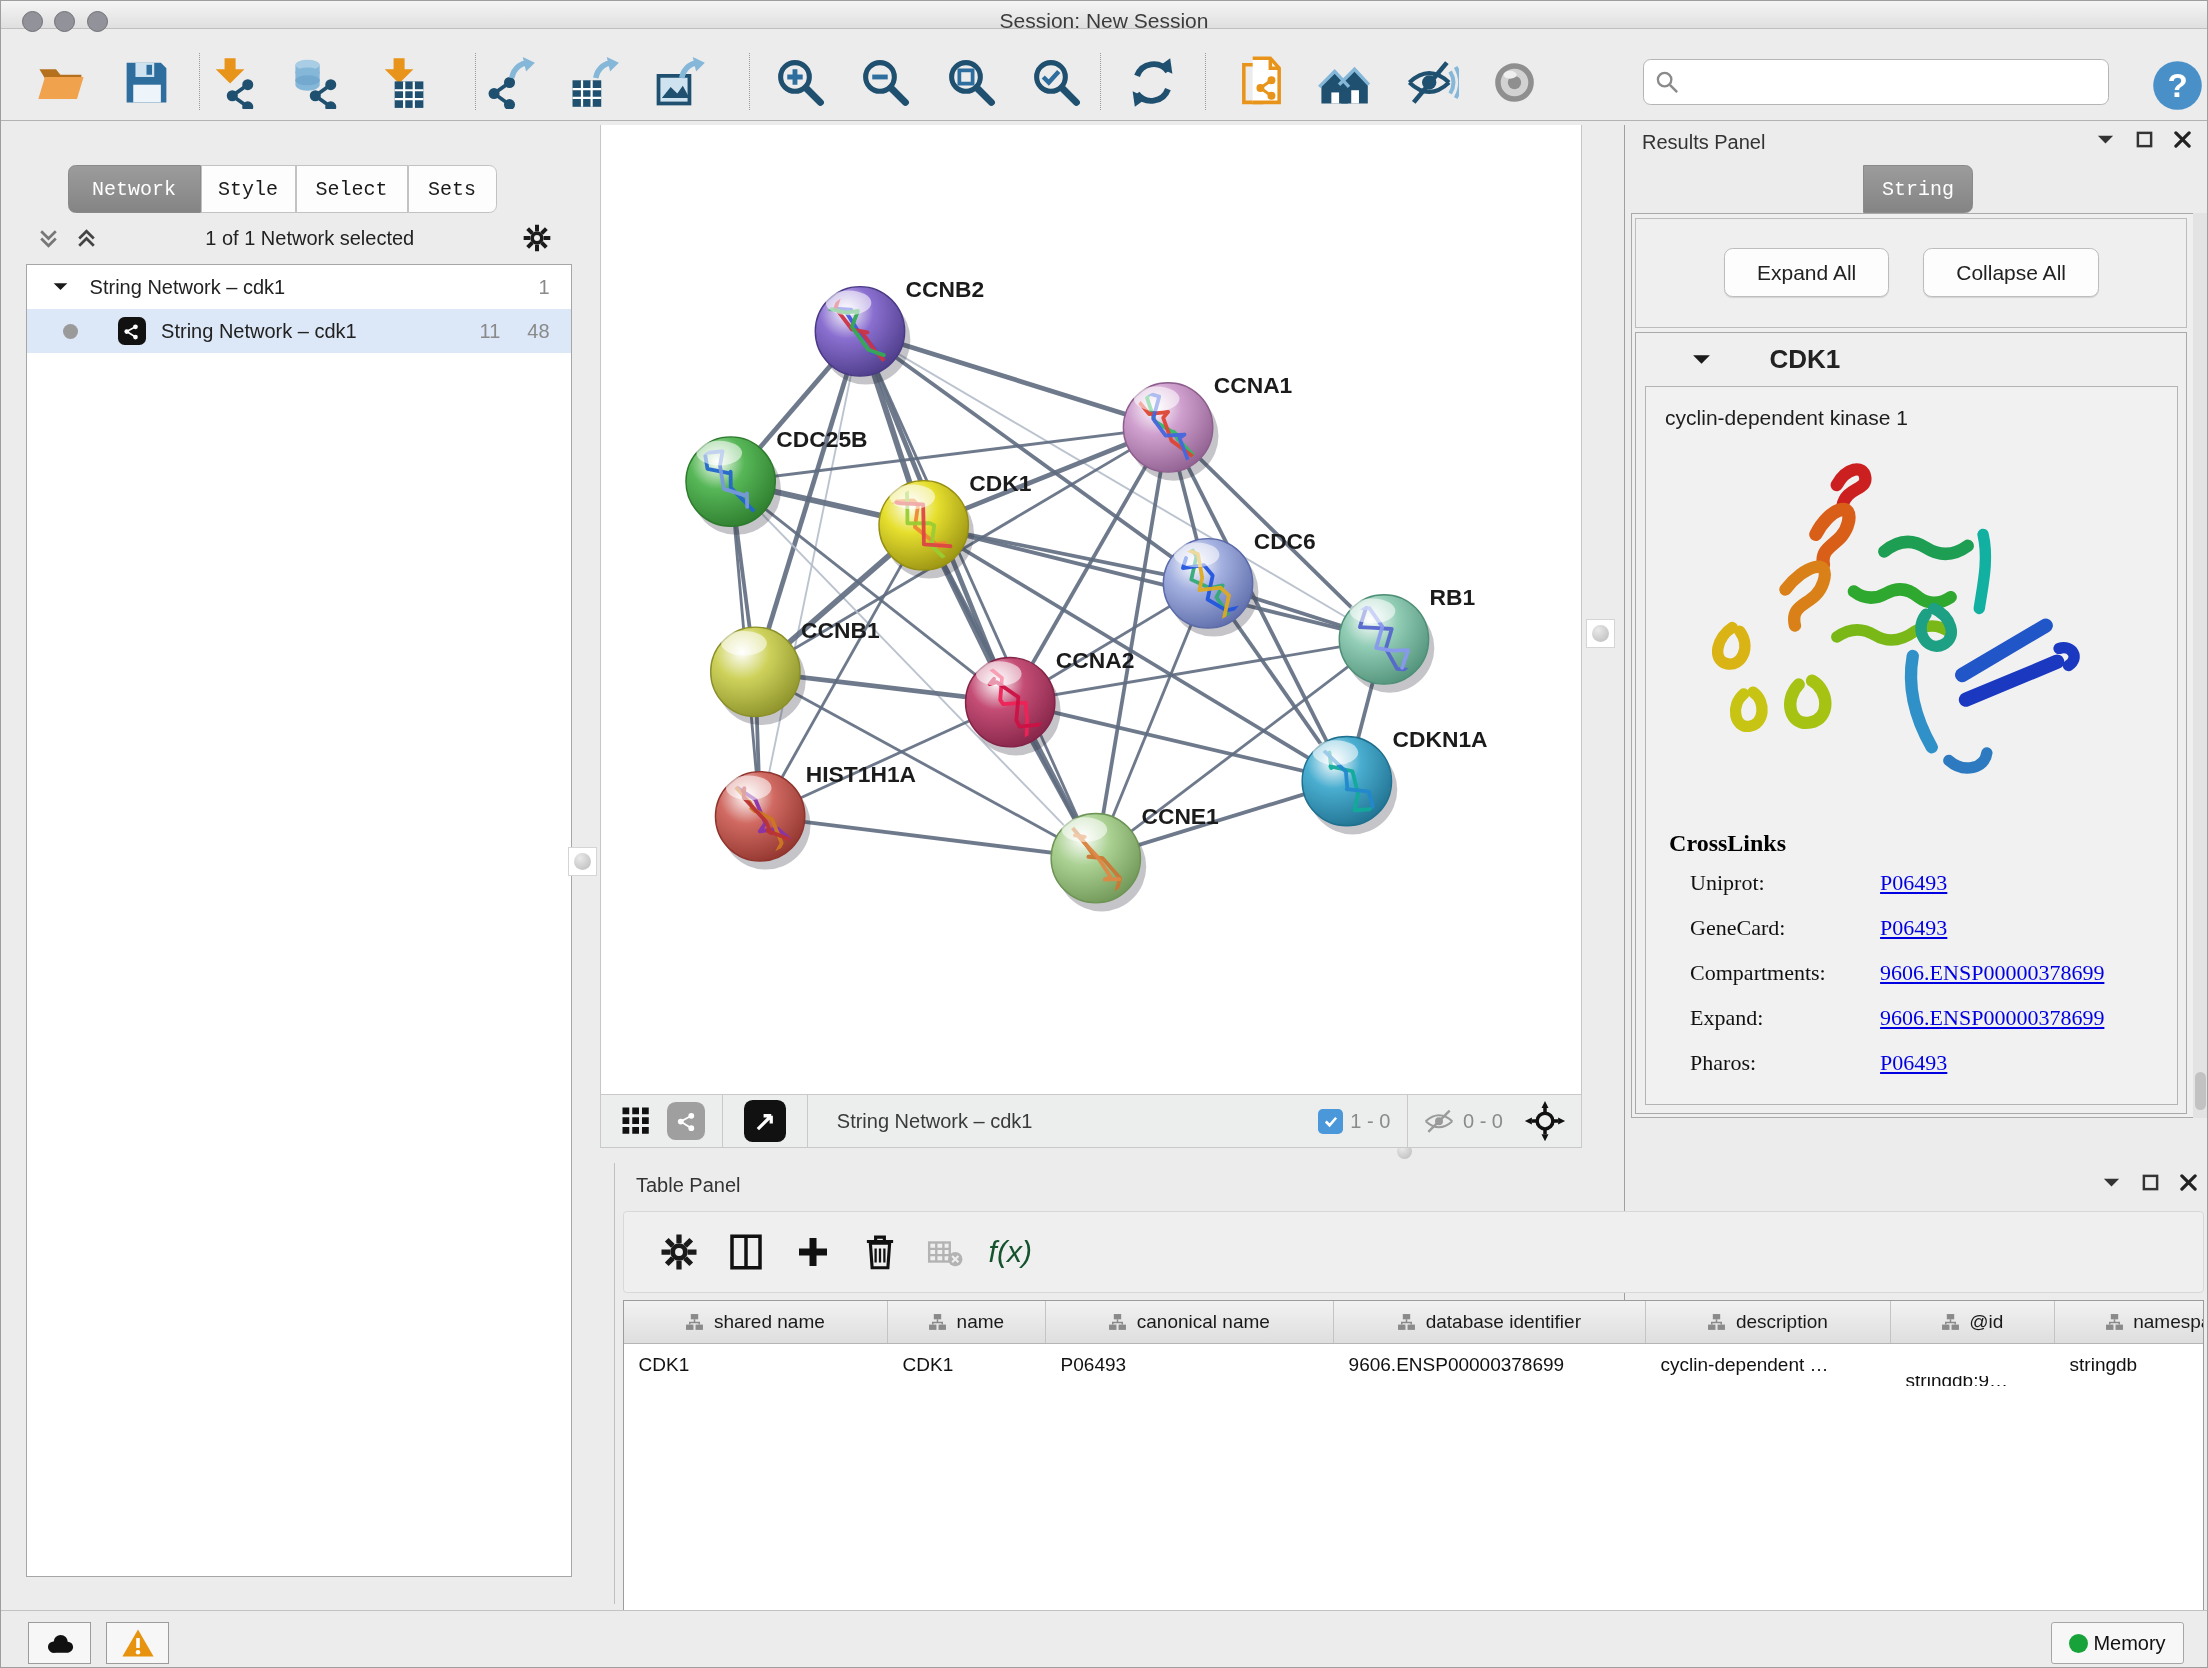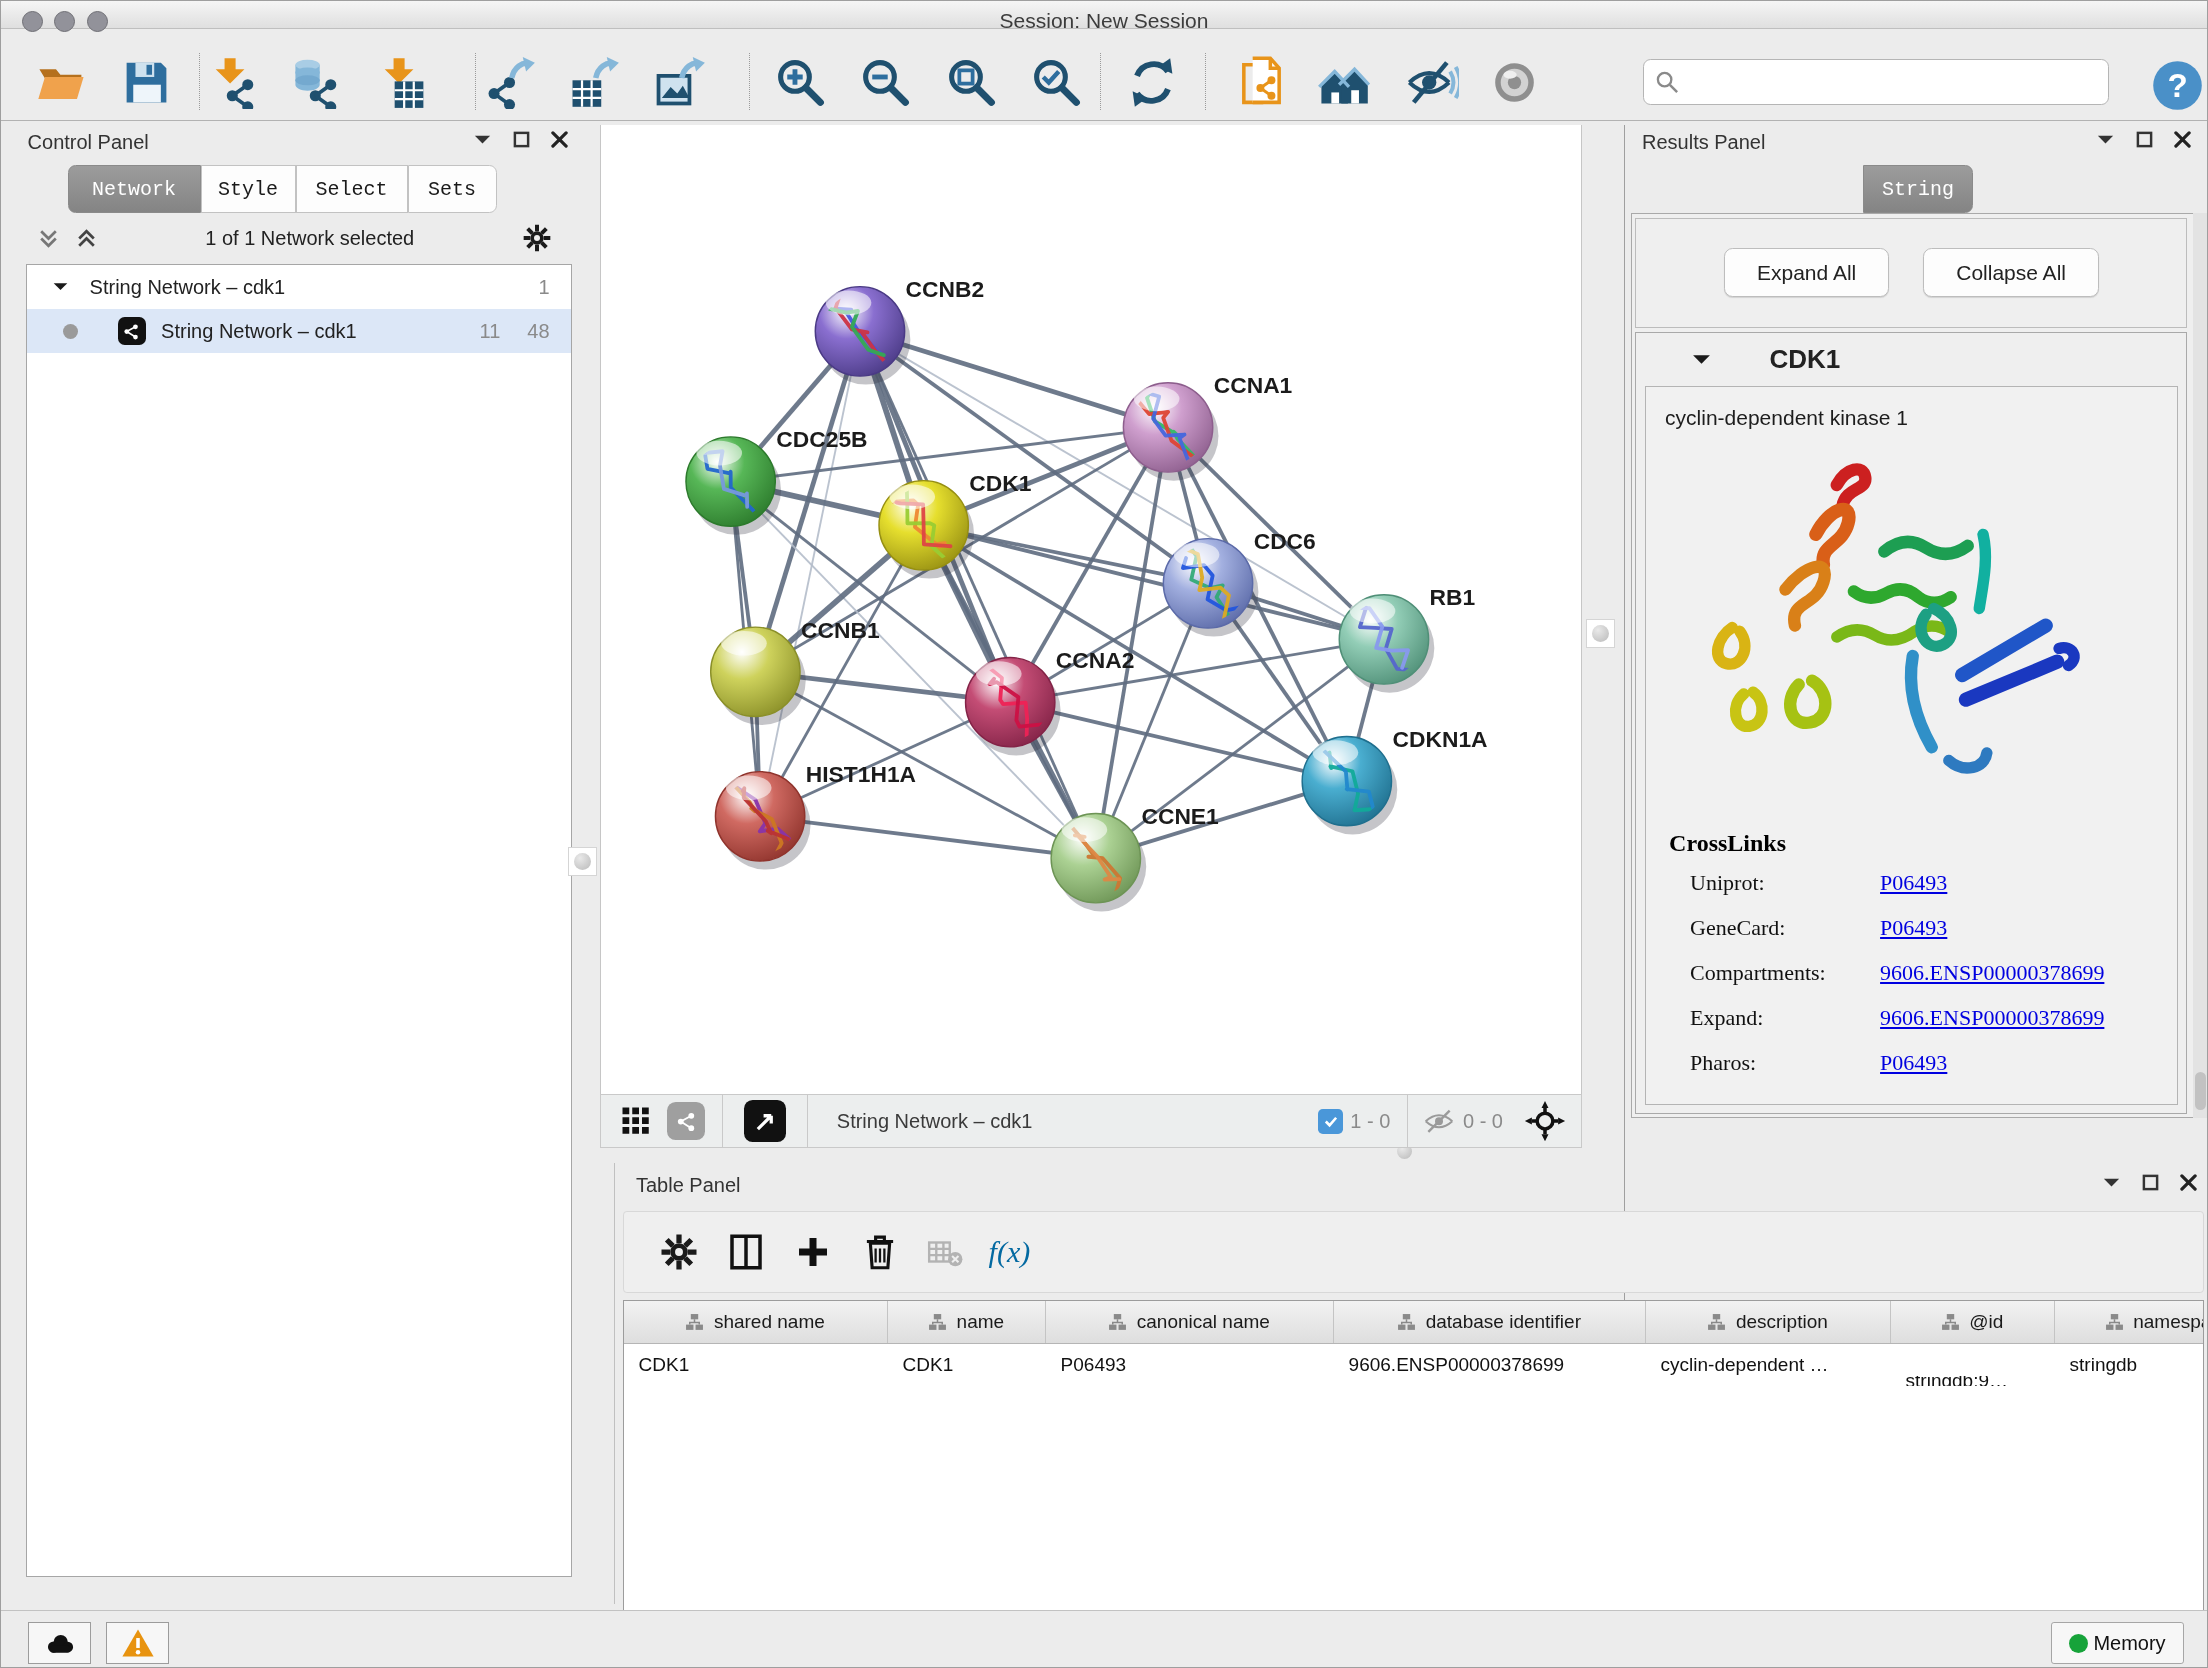--- a/index.html
+++ b/index.html
@@ -75,21 +75,21 @@
   .cl-row{display:flex;margin:0 0 19px 44px;font-size:22px;}
   .cl-row .cl-label{width:190px;color:#111;}
   .cl-row a{color:#0000e0;text-decoration:underline;}
   .rp-scroll{position:absolute;right:1.9px;top:88px;width:15px;height:905px;background:#e3e3e3;}
   .rp-scroll .thumb{position:absolute;left:1.9px;bottom:7.6px;width:11.4px;height:38px;background:#c2c2c2;border-radius:5.7px;}
   
   .table-panel{position:absolute;left:613px;top:1162px;width:1596px;height:441px;border-left:1px solid #c0c0c0;}
   .tp-toolbar{position:absolute;left:7.6px;top:48px;width:1581px;height:82px;background:#efefef;
     border:1px solid #d8d8d8;border-radius:3.8px;display:flex;align-items:center;gap:25px;padding-left:34px;}
   .tp-toolbar svg{width:42px;height:42px;}
-  .fx{font-family:Liberation Serif, serif;font-style:italic;font-size:30px;color:#0369a1;}
+  .fx{font-family:Liberation Sans, sans-serif;font-style:italic;font-size:30px;color:#14532d;}
   .grid-table{position:absolute;left:7.6px;top:137px;width:1581px;height:449px;background:#fff;
     border:1px solid #9c9c9c;overflow:hidden;}
   .gt-head{display:flex;background:linear-gradient(#f2f2f2,#dedede);border-bottom:1px solid #b5b5b5;height:43px;}
   .gt-hcell{display:flex;align-items:center;justify-content:center;gap:9.5px;font-size:19px;color:#1a1a1a;
     border-right:1px solid #c4c4c4;overflow:hidden;white-space:nowrap;flex:none;}
   .gt-row{display:flex;height:42px;}
   .gt-cell{display:flex;align-items:center;padding-left:15px;font-size:19px;color:#111;
     overflow:hidden;white-space:nowrap;flex:none;}
   
   .statusbar{position:absolute;left:0;top:1609px;width:100%;height:59px;background:#ececec;
@@ -281,34 +281,20 @@
         </svg>
       </div>
       <div class="tool-sep" style="left: 198px;"></div>
       <div class="tool-sep" style="left: 474px;"></div>
       <div class="tool-sep" style="left: 748px;"></div>
       <div class="tool-sep" style="left: 1099px;"></div>
       <div class="tool-sep" style="left: 1204px;"></div>
     </div>
 
   <div class="control-panel">
-    <div style="position:relative;height:38px;">
-      <span class="panel-title" style="position:absolute;left:19px;top:5.7px">Control Panel</span>
-      <div class="panel-ctrls" style="right:25px">
-        <svg width="19" height="13.3" viewBox="0 0 20 14">
-            <path d="M2 3l8 8 8-8z" fill="#333"></path>
-          </svg>
-        <svg width="17" height="17" viewBox="0 0 18 18">
-            <rect x="2" y="2" width="14" height="14" fill="none" stroke="#333" stroke-width="2.6"></rect>
-          </svg>
-        <svg width="17" height="17" viewBox="0 0 18 18">
-            <path d="M2 2l14 14M16 2L2 16" stroke="#222" stroke-width="3.4" stroke-linecap="round"></path>
-          </svg>
-      </div>
-    </div>
     <div class="tabs-row" style="left:59px;top:40px" id="cp-tabs">
         <div class="tab first active" style="width: 133px;">Network</div>
         <div class="tab" style="width: 95px;">Style</div>
         <div class="tab" style="width: 112px;">Select</div>
         <div class="tab last" style="width: 89px;">Sets</div>
       </div>
     <div class="tree-header">
       <svg width="25" height="25" viewBox="0 0 24 24" style="margin-left:27px">
         <path d="M5 5l7 7 7-7M5 12l7 7 7-7" fill="none" stroke="#777" stroke-width="2.6"></path>
         </svg>

